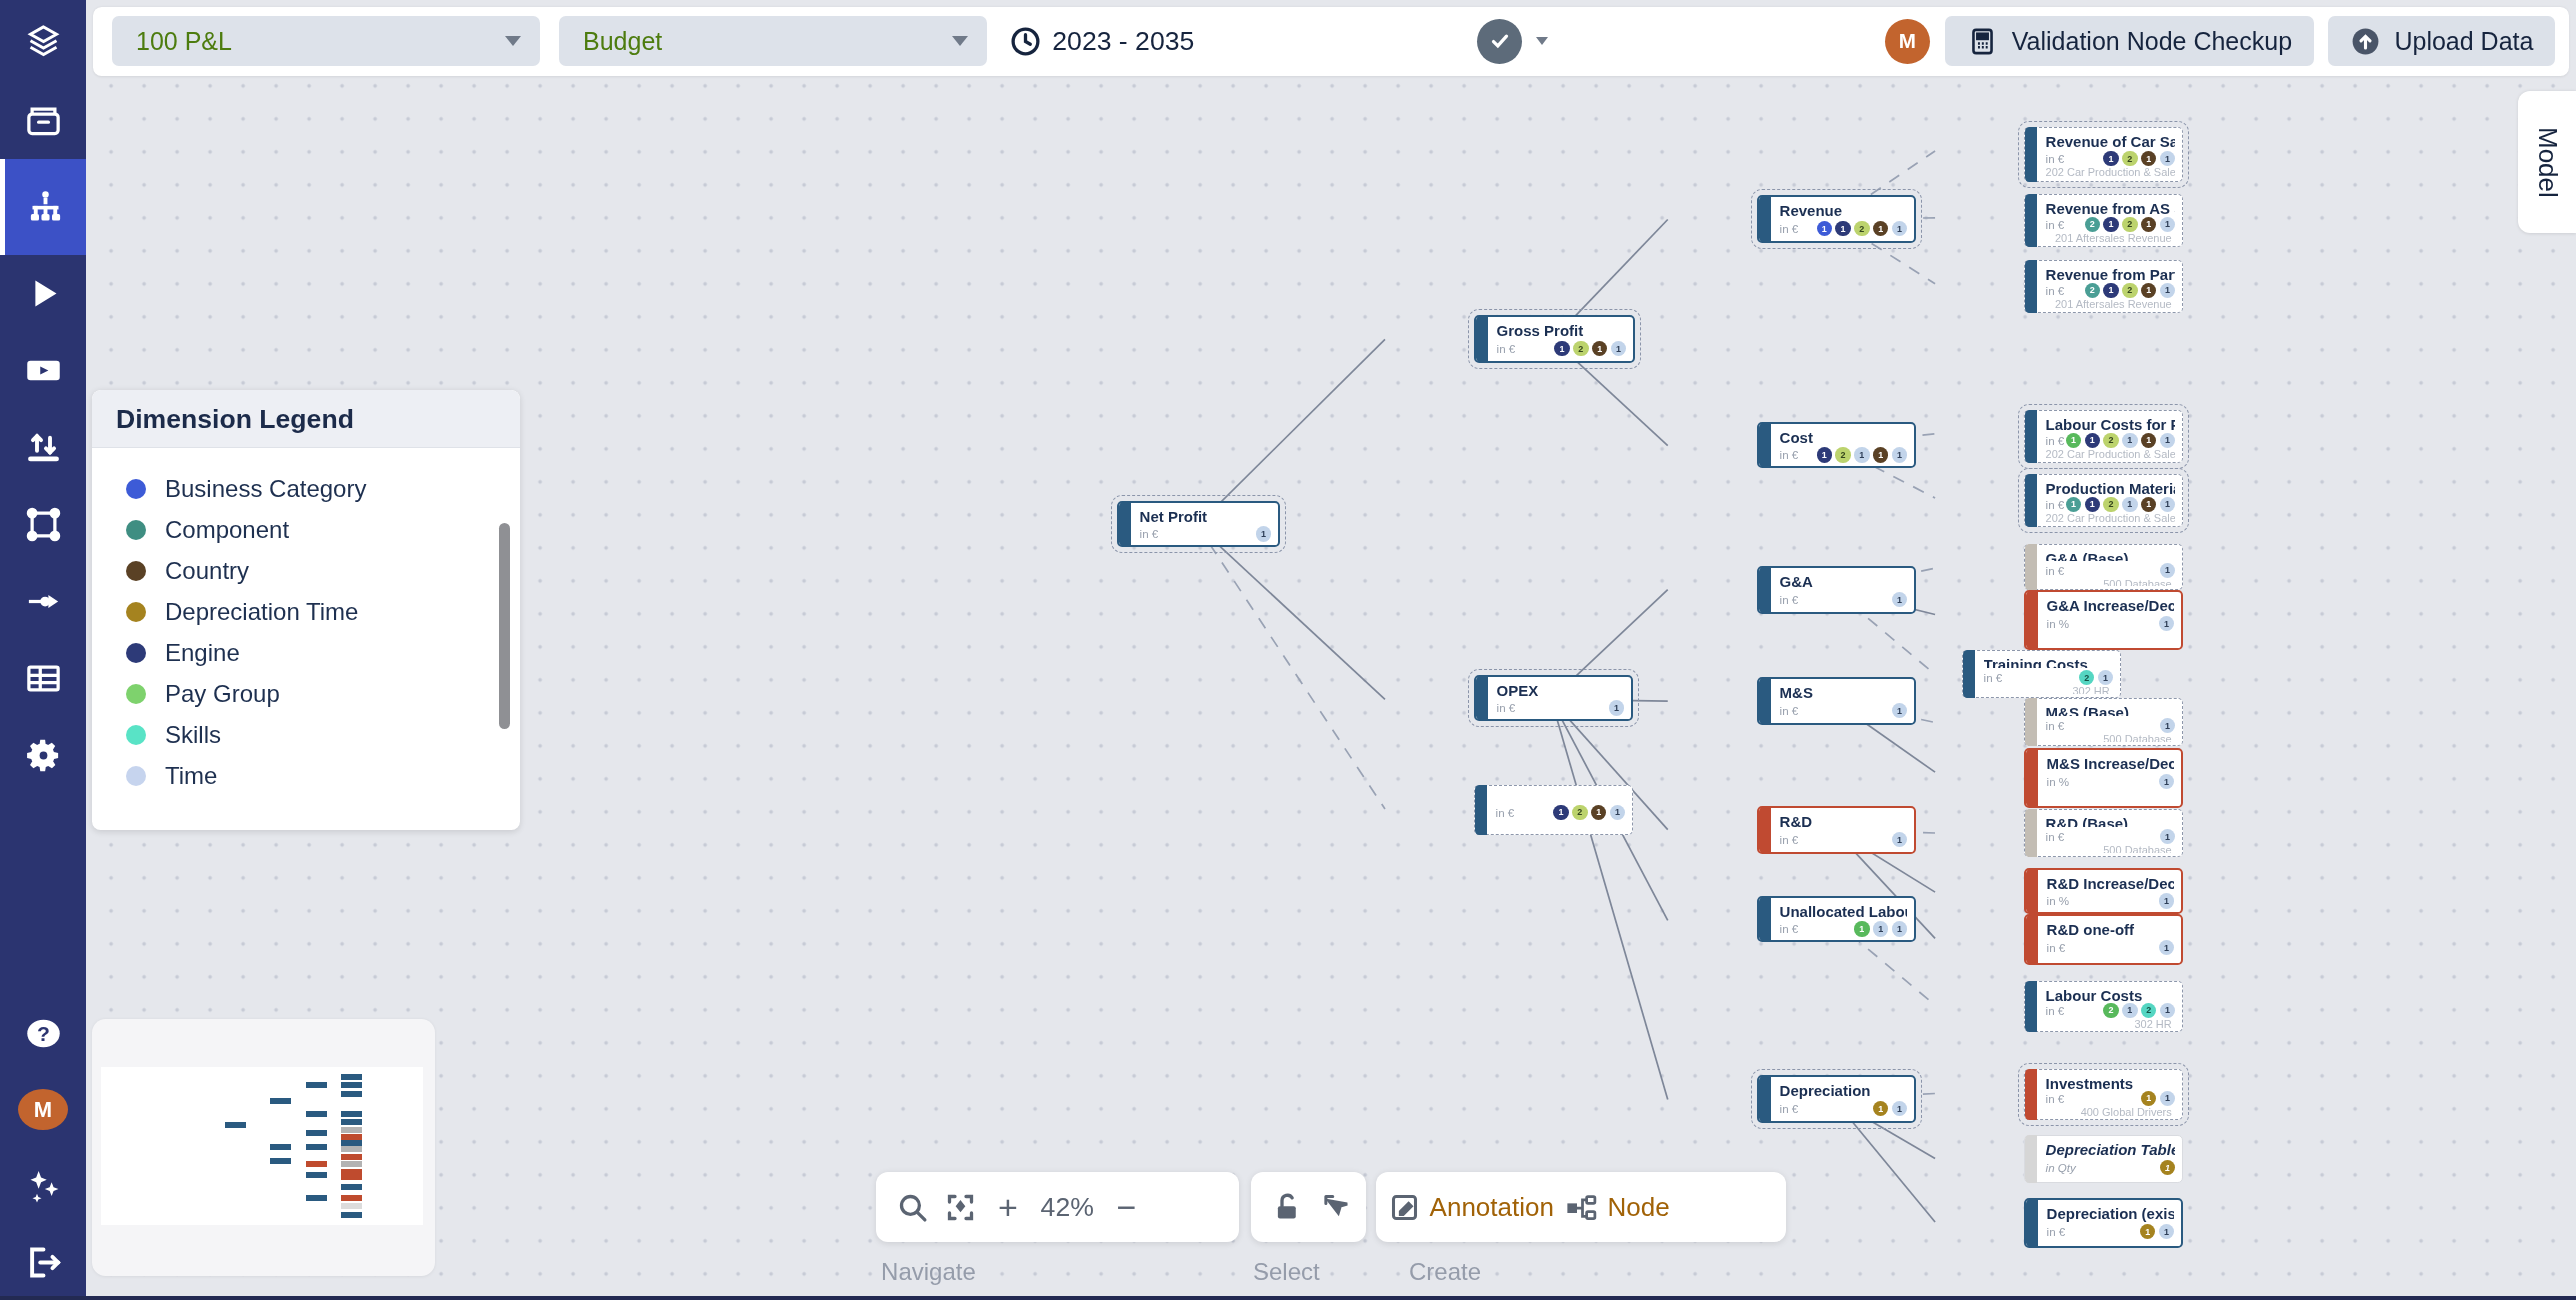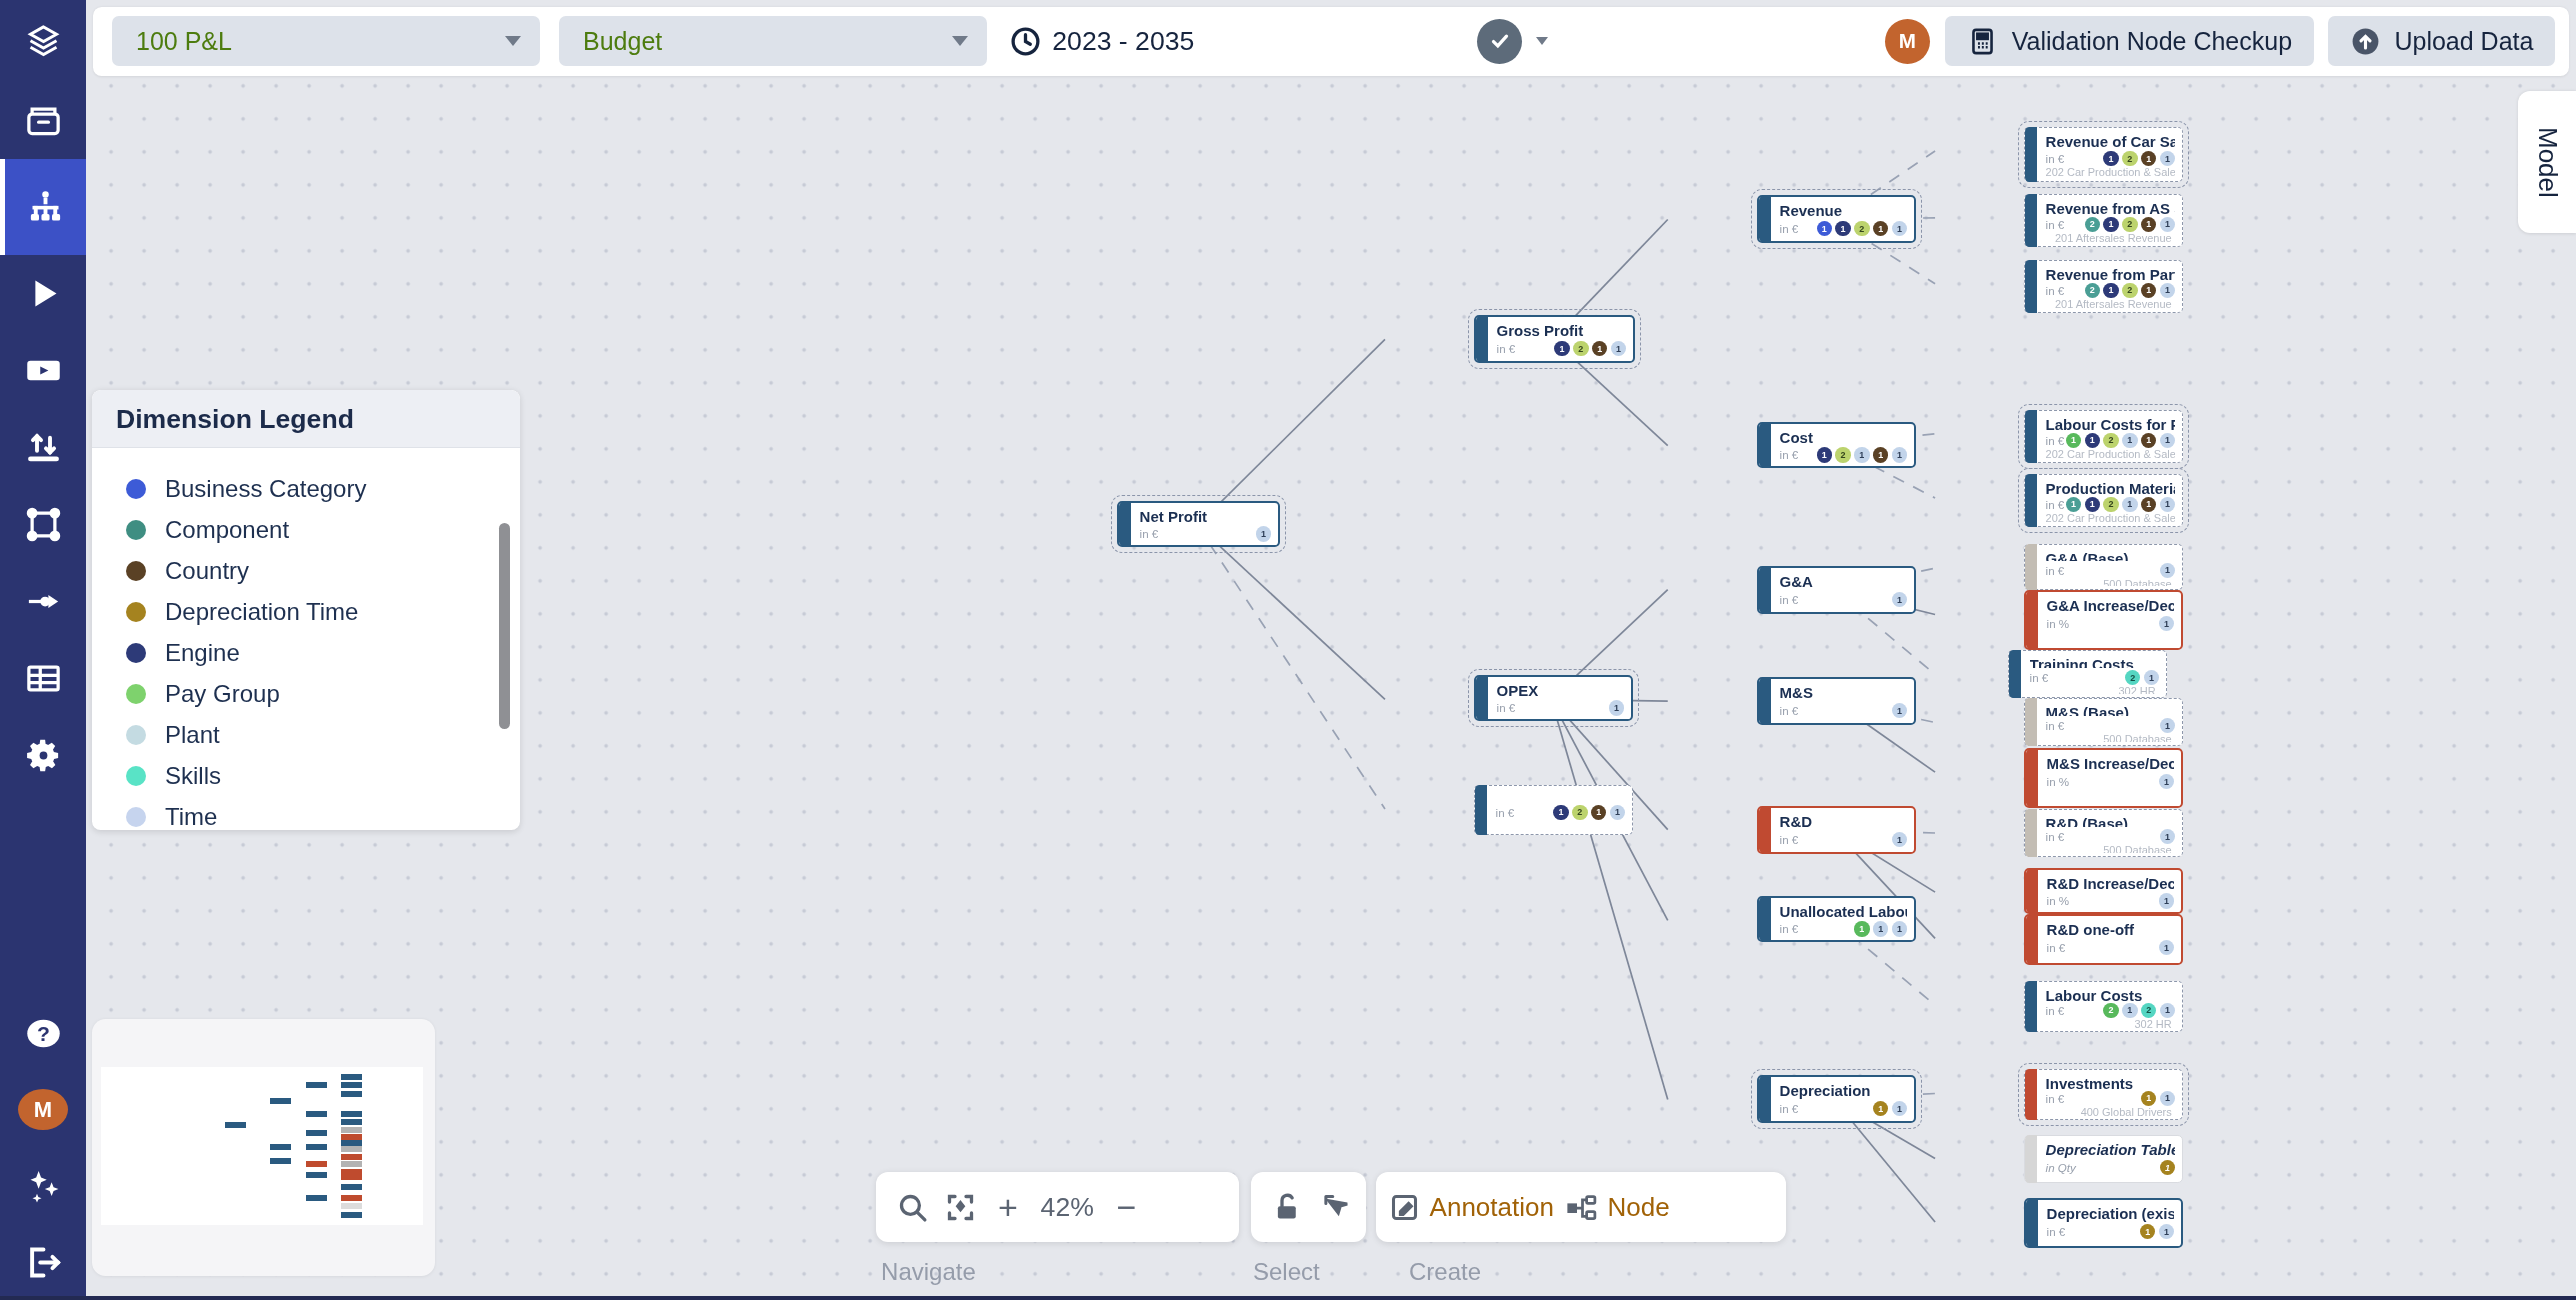--- a/index.html
+++ b/index.html
@@ -465,21 +465,21 @@
       <div class="node st-red" style="left: 1938px; top: 590px; width: 159px; height: 60px;">
         <span class="bar bar-red"></span>
     <span class="n-title">G&amp;A Increase/Decrease</span>
     <span class="n-row">
       <span class="n-unit">in %</span>
       <span class="badges">
             <span class="badge b-pb">1</span>
           </span>
     </span>
       </div>
-      <div class="node st-dashed" style="left: 1922px; top: 650px; width: 159px; height: 48px;">
+      <div class="node st-dashed" style="left: 1876px; top: 650px; width: 159px; height: 48px;">
         <span class="bar bar-navy"></span>
     <span class="n-title">Training Costs</span>
     <span class="n-row">
       <span class="n-unit">in €</span>
       <span class="badges">
             <span class="badge b-tq">2</span>
             <span class="badge b-pb">1</span>
           </span>
     </span>
         <span class="n-footer">302 HR</span>
@@ -604,24 +604,20 @@
           <span class="l-dot" style="background:#a5831f"></span>
                   <span class="txt">Depreciation Time</span>
         </li>
         <li>
           <span class="l-dot" style="background:#2d3a78"></span>
                   <span class="txt">Engine</span>
         </li>
         <li>
           <span class="l-dot" style="background:#7ed26d"></span>
                   <span class="txt">Pay Group</span>
-        </li>
-        <li>
-          <span class="l-dot" style="background:#c4dbe2"></span>
-                  <span class="txt">Plant</span>
         </li>
         <li>
           <span class="l-dot" style="background:#59e3c6"></span>
                   <span class="txt">Skills</span>
         </li>
         <li>
           <span class="l-dot" style="background:#c6d4ee"></span>
                   <span class="txt">Time</span>
         </li>
       </ul>

